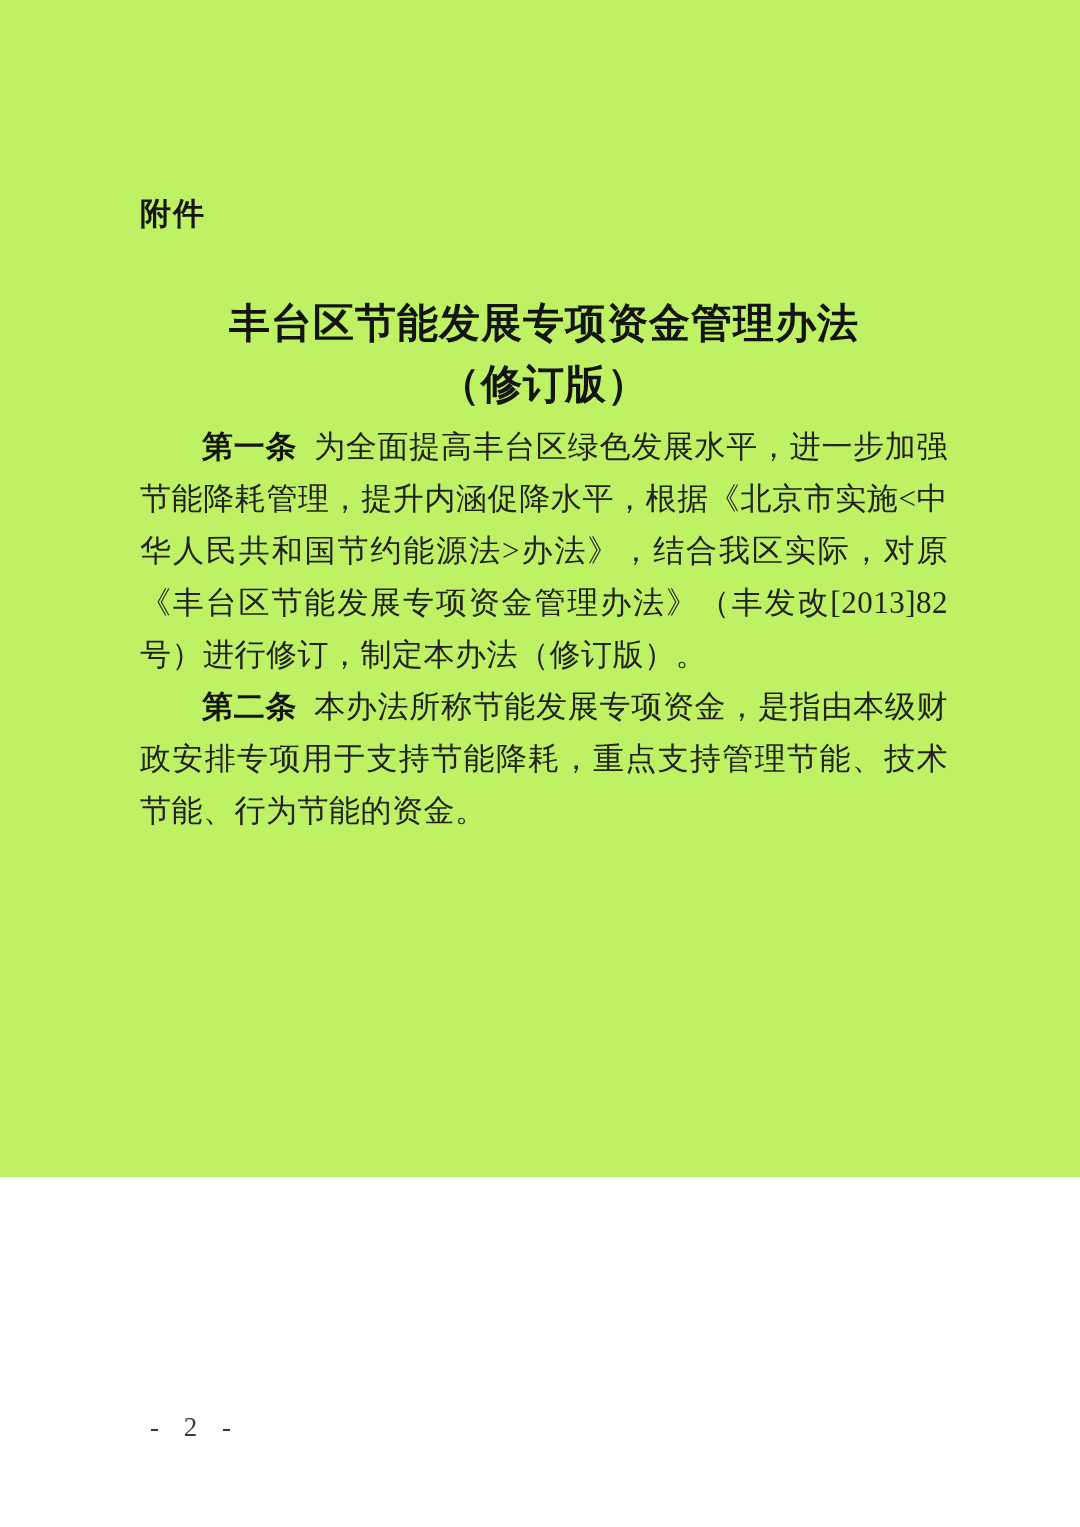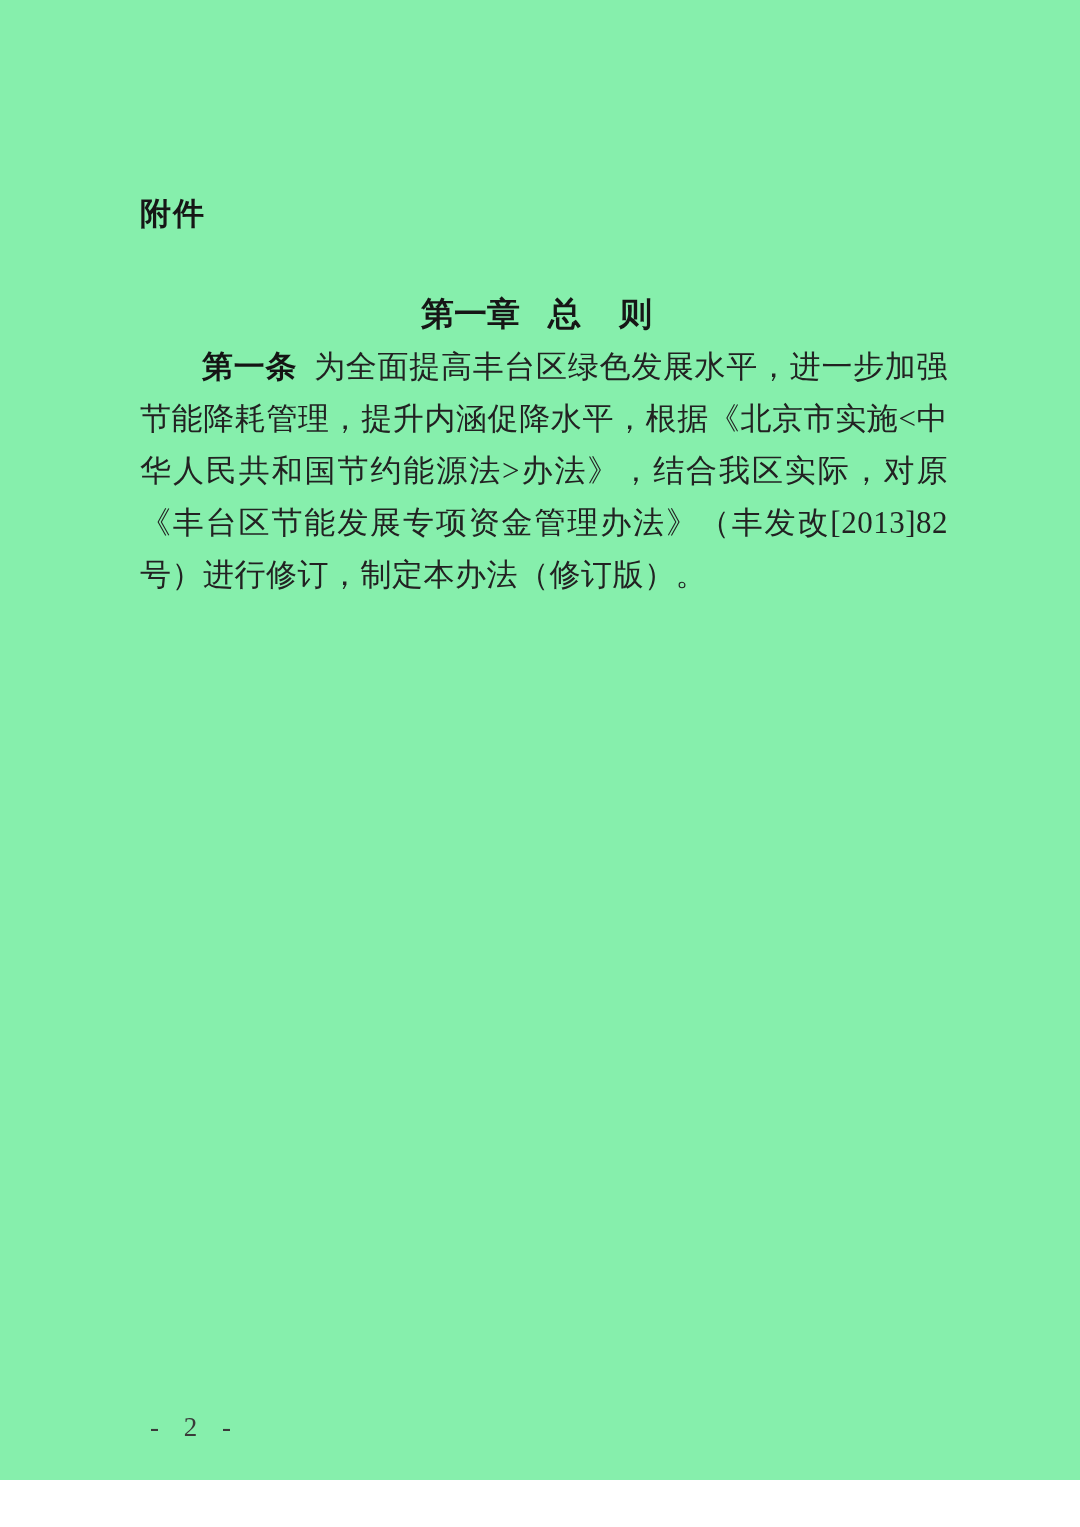--- a/index.html
+++ b/index.html
@@ -12,23 +12,23 @@
     height: 1527px;
     font-family: "Liberation Serif", "DejaVu Serif", serif;
     color: #1e1e1e;
     position: relative;
     overflow: hidden;
   }
   .page {
     position: relative;
     box-sizing: border-box;
     width: 1080px;
-    height: 1480px;
+    height: 1177px;
     padding: 197px 132px 0 140px;
-    background: #86efac;
+    background: #bef264;
   }
   .attachment-label {
     font-size: 31px;
     font-weight: bold;
     line-height: 34px;
     letter-spacing: 2px;
     color: #161616;
   }
   .title-block {
     margin-top: 62px;
@@ -83,32 +83,34 @@
   }
 </style>
 </head>
 <body>
 
 <div class="page">
 
   <div class="attachment-label">附件</div>
 
   <div class="title-block">
+    <div class="title-line">丰台区节能发展专项资金管理办法</div>
+    <div class="title-line">（修订版）</div>
   </div>
 
-  <div class="chapter-heading">
-    <span class="chapter-number">第一章</span><span class="chapter-title">总 则</span>
-  </div>
 
   <div class="body-text">
 
     <p class="para">
       <span class="article-label">第一条</span><span class="article-text">为全面提高丰台区绿色发展水平，进一步加强节能降耗管理，提升内涵促降水平，根据《北京市实施&lt;中华人民共和国节约能源法&gt;办法》，结合我区实际，对原《丰台区节能发展专项资金管理办法》（丰发改[2013]82 号）进行修订，制定本办法（修订版）。</span>
     </p>
 
+    <p class="para">
+      <span class="article-label">第二条</span><span class="article-text">本办法所称节能发展专项资金，是指由本级财政安排专项用于支持节能降耗，重点支持管理节能、技术节能、行为节能的资金。</span>
+    </p>
 
 
 
   </div>
 
   <div class="page-number">- 2 -</div>
 
 </div>
 
 </body></html>

